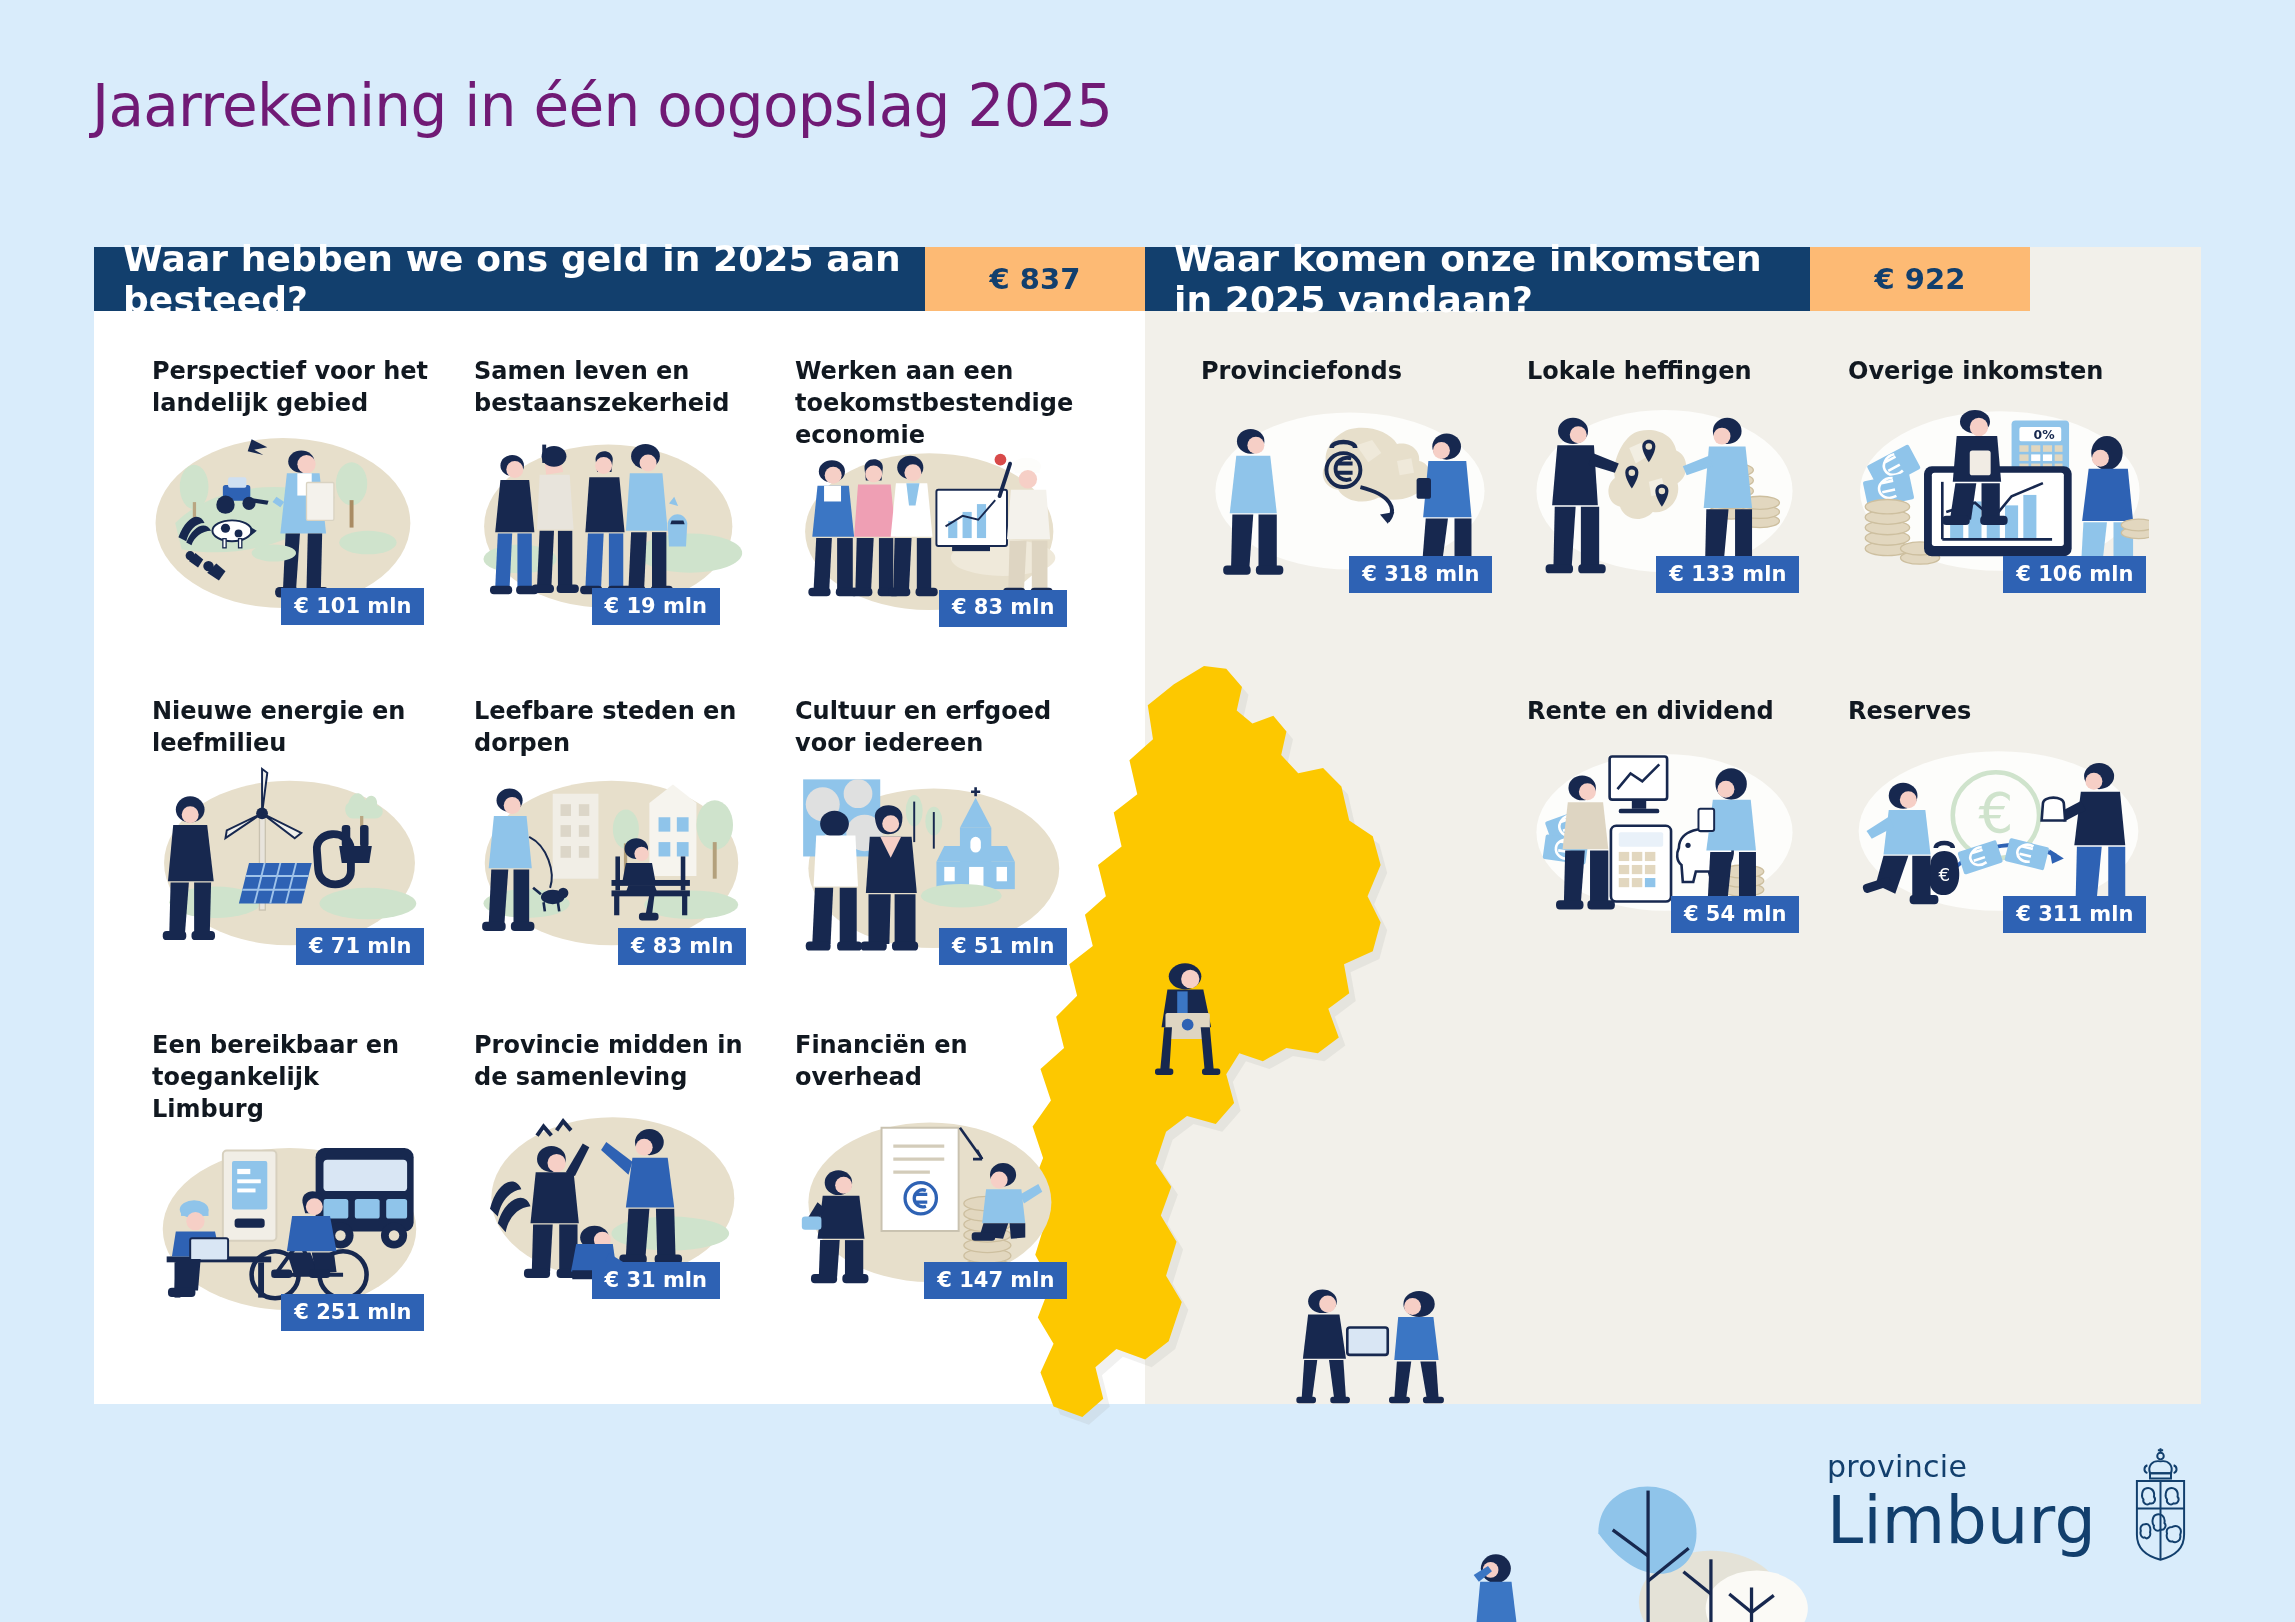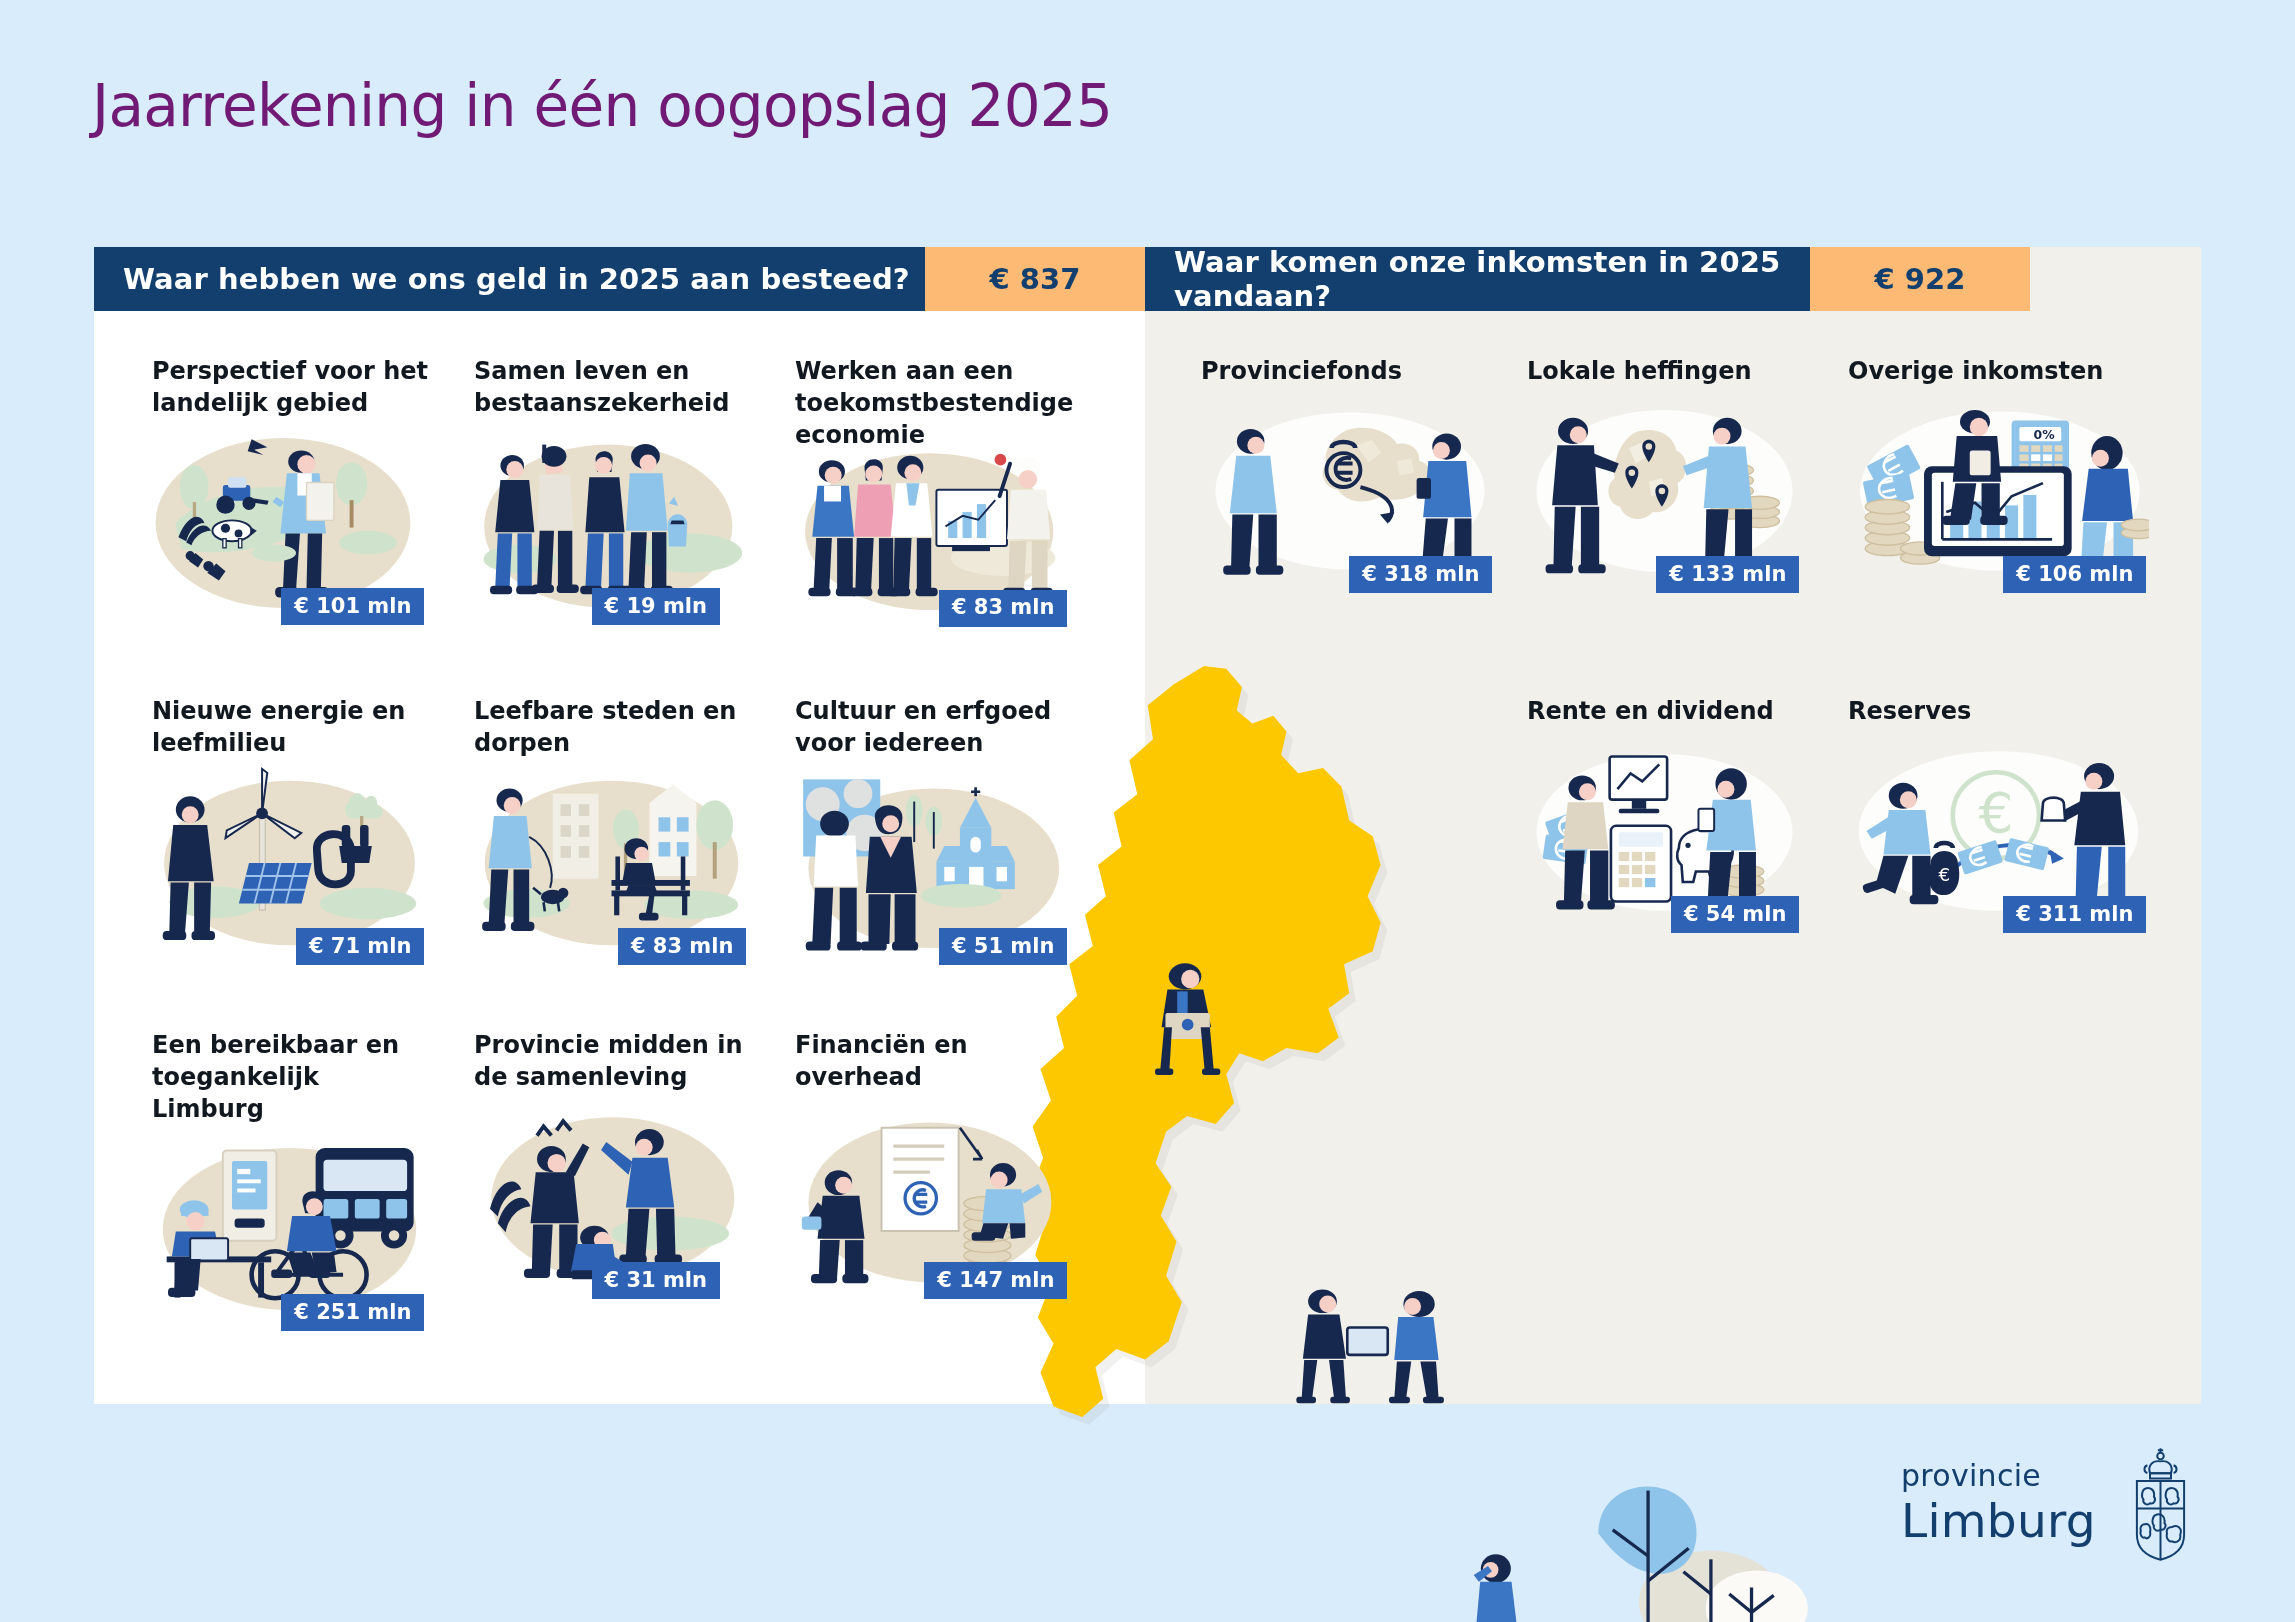--- a/index.html
+++ b/index.html
@@ -20,21 +20,21 @@
   }
 
   
   .board{position:absolute;left:94px;top:247px;width:2107px;height:1157px;}
 
   .panel-left{position:absolute;left:0;top:0;width:1051px;height:1157px;background:#ffffff;}
   .panel-right{position:absolute;left:1051px;top:0;width:1056px;height:1157px;background:#f2f0ea;}
 
   .hdr{position:absolute;top:0;height:64px;display:flex;align-items:center;}
   .hdr-title{background:#123f6d;height:100%;display:flex;align-items:center;}
-  .hdr-title span{color:#fff;font-size:29px;font-weight:700;padding:0 0 0 29px;letter-spacing:0.1px;
+  .hdr-title span{color:#fff;font-size:36px;font-weight:700;padding:0 0 0 29px;letter-spacing:0.1px;
     font-family:"DejaVu Sans", sans-serif;}
   .hdr-amt{background:#fdba74;height:100%;display:flex;align-items:center;justify-content:center;}
   .hdr-amt span{color:#123f6d;font-size:29px;font-weight:700;font-family:"DejaVu Sans", sans-serif;}
 
   .hdr-exp{left:0;width:1051px;}
   .hdr-exp .hdr-title{width:831px;}
   .hdr-exp .hdr-amt{width:220px;}
   .hdr-inc{left:1051px;width:1056px;}
   .hdr-inc .hdr-title{width:665px;}
   .hdr-inc .hdr-amt{width:220px;}
@@ -54,21 +54,21 @@
     font-family:"DejaVu Sans", sans-serif;
     white-space:nowrap;z-index:20;
   }
   .badge.narrow{right:29px;margin-left:32px;}
 
   
   .logo{position:absolute;right:95px;bottom:62px;display:flex;align-items:center;gap:25px;}
   .logo-text{color:#123f6d;font-size:0;line-height:1;text-align:left;}
   .logo-text .l1{display:block;font-size:30px;font-weight:400;letter-spacing:0.3px;
     font-family:"DejaVu Sans", sans-serif;}
-  .logo-text .l2{display:block;font-size:47px;font-weight:400;margin-top:6px;letter-spacing:0.3px;
+  .logo-text .l2{display:block;font-size:65px;font-weight:400;margin-top:6px;letter-spacing:0.3px;
     font-family:"DejaVu Sans", sans-serif;}
 </style>
 </head>
 <body>
 
 <div class="page">
 
   <div class="page-title">Jaarrekening in één oogopslag 2025</div>
 
   <div class="board">

